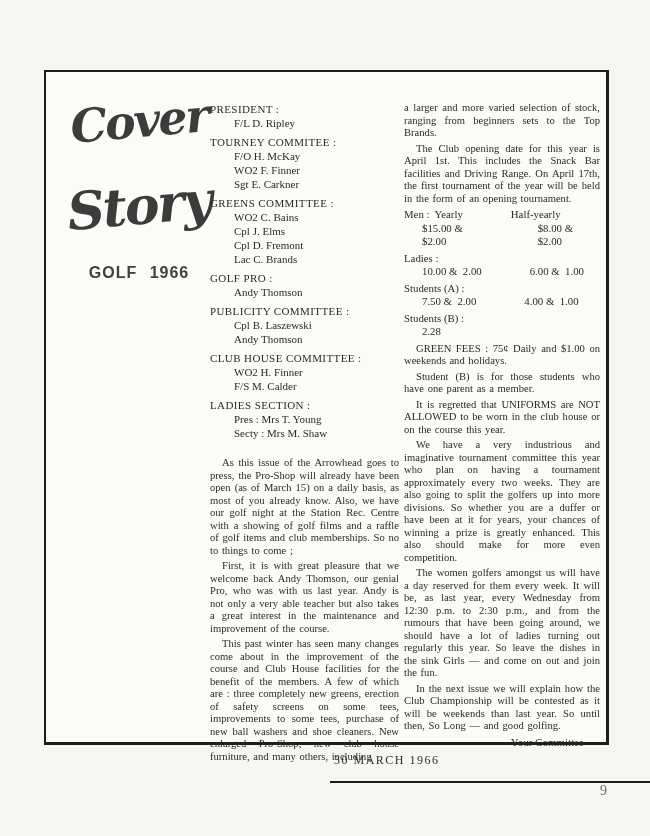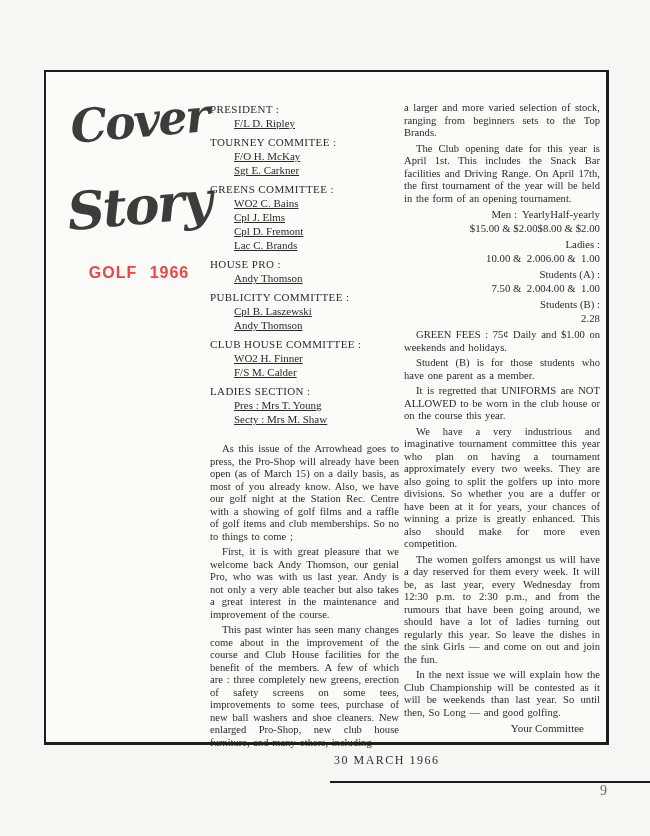--- a/index.html
+++ b/index.html
@@ -37,57 +37,58 @@
     display: block;
   }
   .script-1 { font-size: 46px; line-height: 50px; margin-top: 6px; }
   .script-2 { font-size: 52px; line-height: 56px; margin-top: 32px; }
   .golf-title {
     font-family: "Liberation Sans", sans-serif;
     font-weight: bold;
     font-size: 16px;
     letter-spacing: 1px;
     word-spacing: 7px;
-    color: #ef4444;
+    color: #404040;
     margin-top: 30px;
   }
   
   .col-mid {
     position: absolute;
     left: 164px; top: 30px;
     width: 189px;
   }
   .col-right {
     position: absolute;
     left: 358px; top: 30px;
     width: 196px;
   }
   
   .roster { font-size: 11px; line-height: 14px; }
   .roster-group + .roster-group { margin-top: 5px; }
   .roster-heading { letter-spacing: 0.4px; }
-  .roster-member { padding-left: 24px; text-decoration: underline; }
+  .roster-member { padding-left: 24px; }
   
   .article { margin-top: 17px; }
   .article p, .col-right p {
     margin: 0 0 3px 0;
     font-size: 10.6px;
     line-height: 12.5px;
     text-align: justify;
     text-indent: 12px;
     word-spacing: 1px;
   }
   p.no-indent { text-indent: 0; }
   
   .fee-table { margin: 3px 0 4px 0; font-size: 10.8px; }
   .fee-row {
     display: flex;
-    justify-content: flex-end;
+    justify-content: flex-start;
     line-height: 13.5px;
     white-space: pre-wrap;
+    gap: 48px;
   }
   .fee-row.head { margin-top: 3px; }
   .fee-row.amounts .fee-left { padding-left: 18px; }
   .signature {
     text-align: right;
     padding-right: 16px;
     font-size: 11px;
     margin-top: 3px;
   }
   
@@ -125,31 +126,32 @@
 
   <div class="col-mid">
     <div class="roster">
       <div class="roster-group">
         <div class="roster-heading">PRESIDENT :</div>
         <div class="roster-member">F/L D. Ripley</div>
       </div>
       <div class="roster-group">
         <div class="roster-heading">TOURNEY COMMITEE :</div>
         <div class="roster-member">F/O H. McKay</div>
+        <div class="roster-member">WO2 F. Finner</div>
         <div class="roster-member">Sgt E. Carkner</div>
       </div>
       <div class="roster-group">
         <div class="roster-heading">GREENS COMMITTEE :</div>
         <div class="roster-member">WO2 C. Bains</div>
         <div class="roster-member">Cpl J. Elms</div>
         <div class="roster-member">Cpl D. Fremont</div>
         <div class="roster-member">Lac C. Brands</div>
       </div>
       <div class="roster-group">
-        <div class="roster-heading">HOUSE PRO :</div>
+        <div class="roster-heading">GOLF PRO :</div>
         <div class="roster-member">Andy Thomson</div>
       </div>
       <div class="roster-group">
         <div class="roster-heading">PUBLICITY COMMITTEE :</div>
         <div class="roster-member">Cpl B. Laszewski</div>
         <div class="roster-member">Andy Thomson</div>
       </div>
       <div class="roster-group">
         <div class="roster-heading">CLUB HOUSE COMMITTEE :</div>
         <div class="roster-member">WO2 H. Finner</div>

